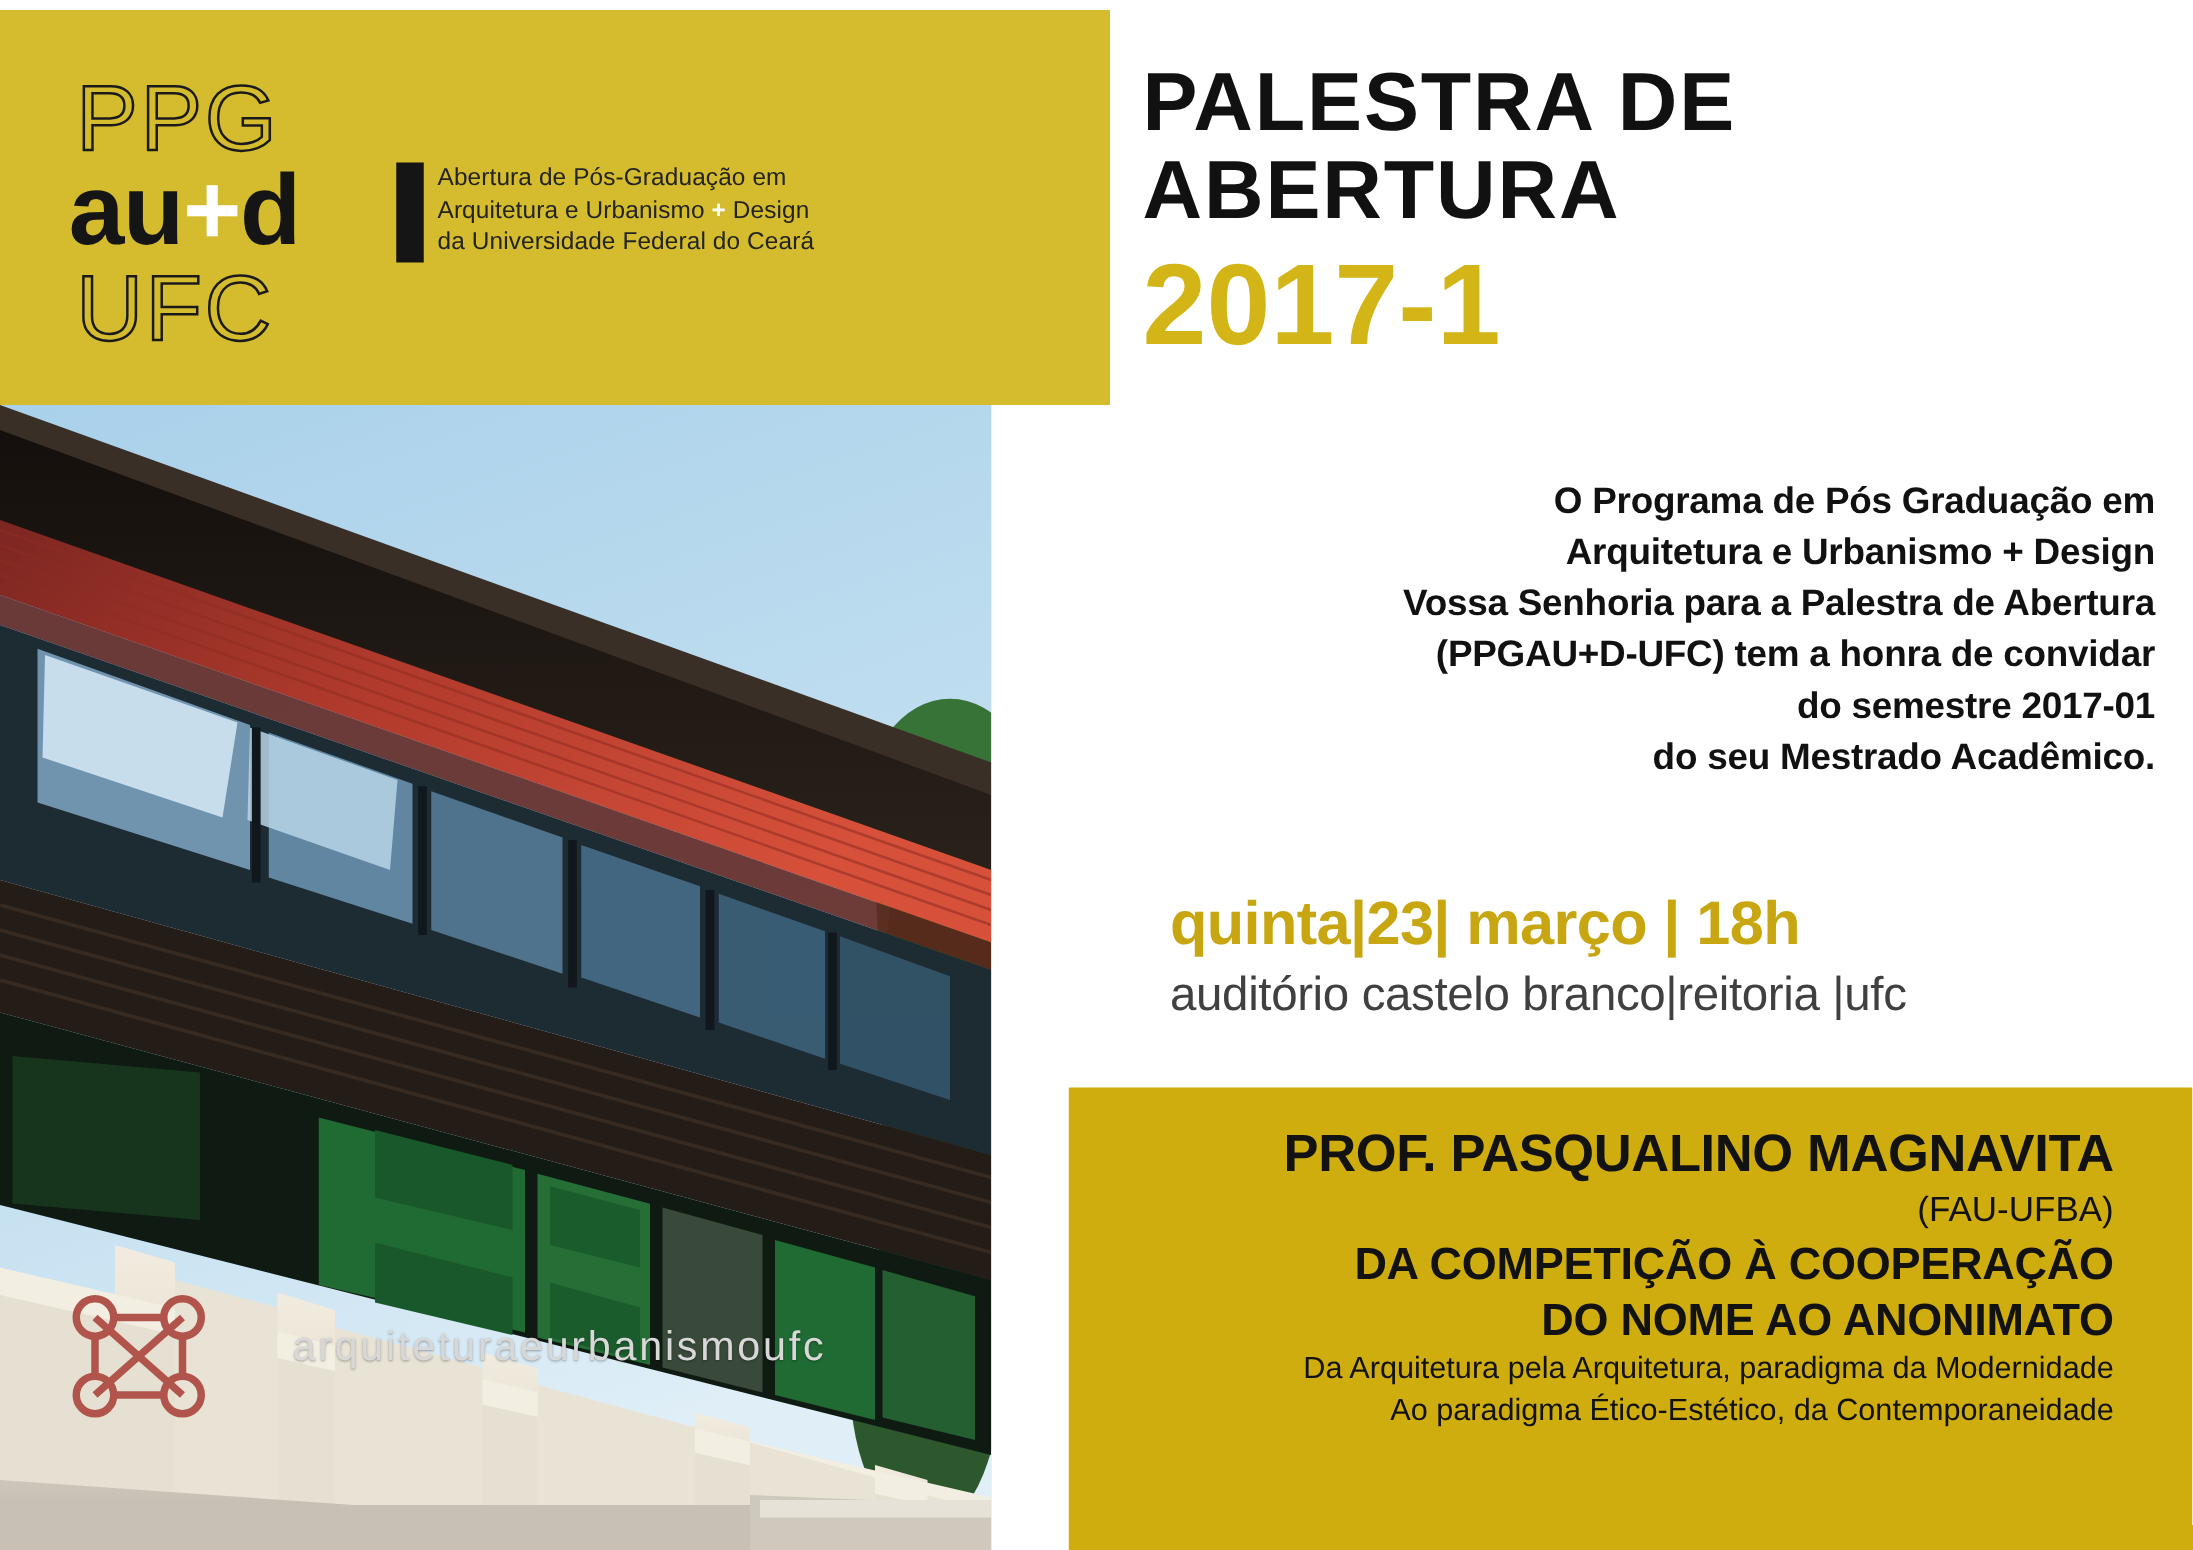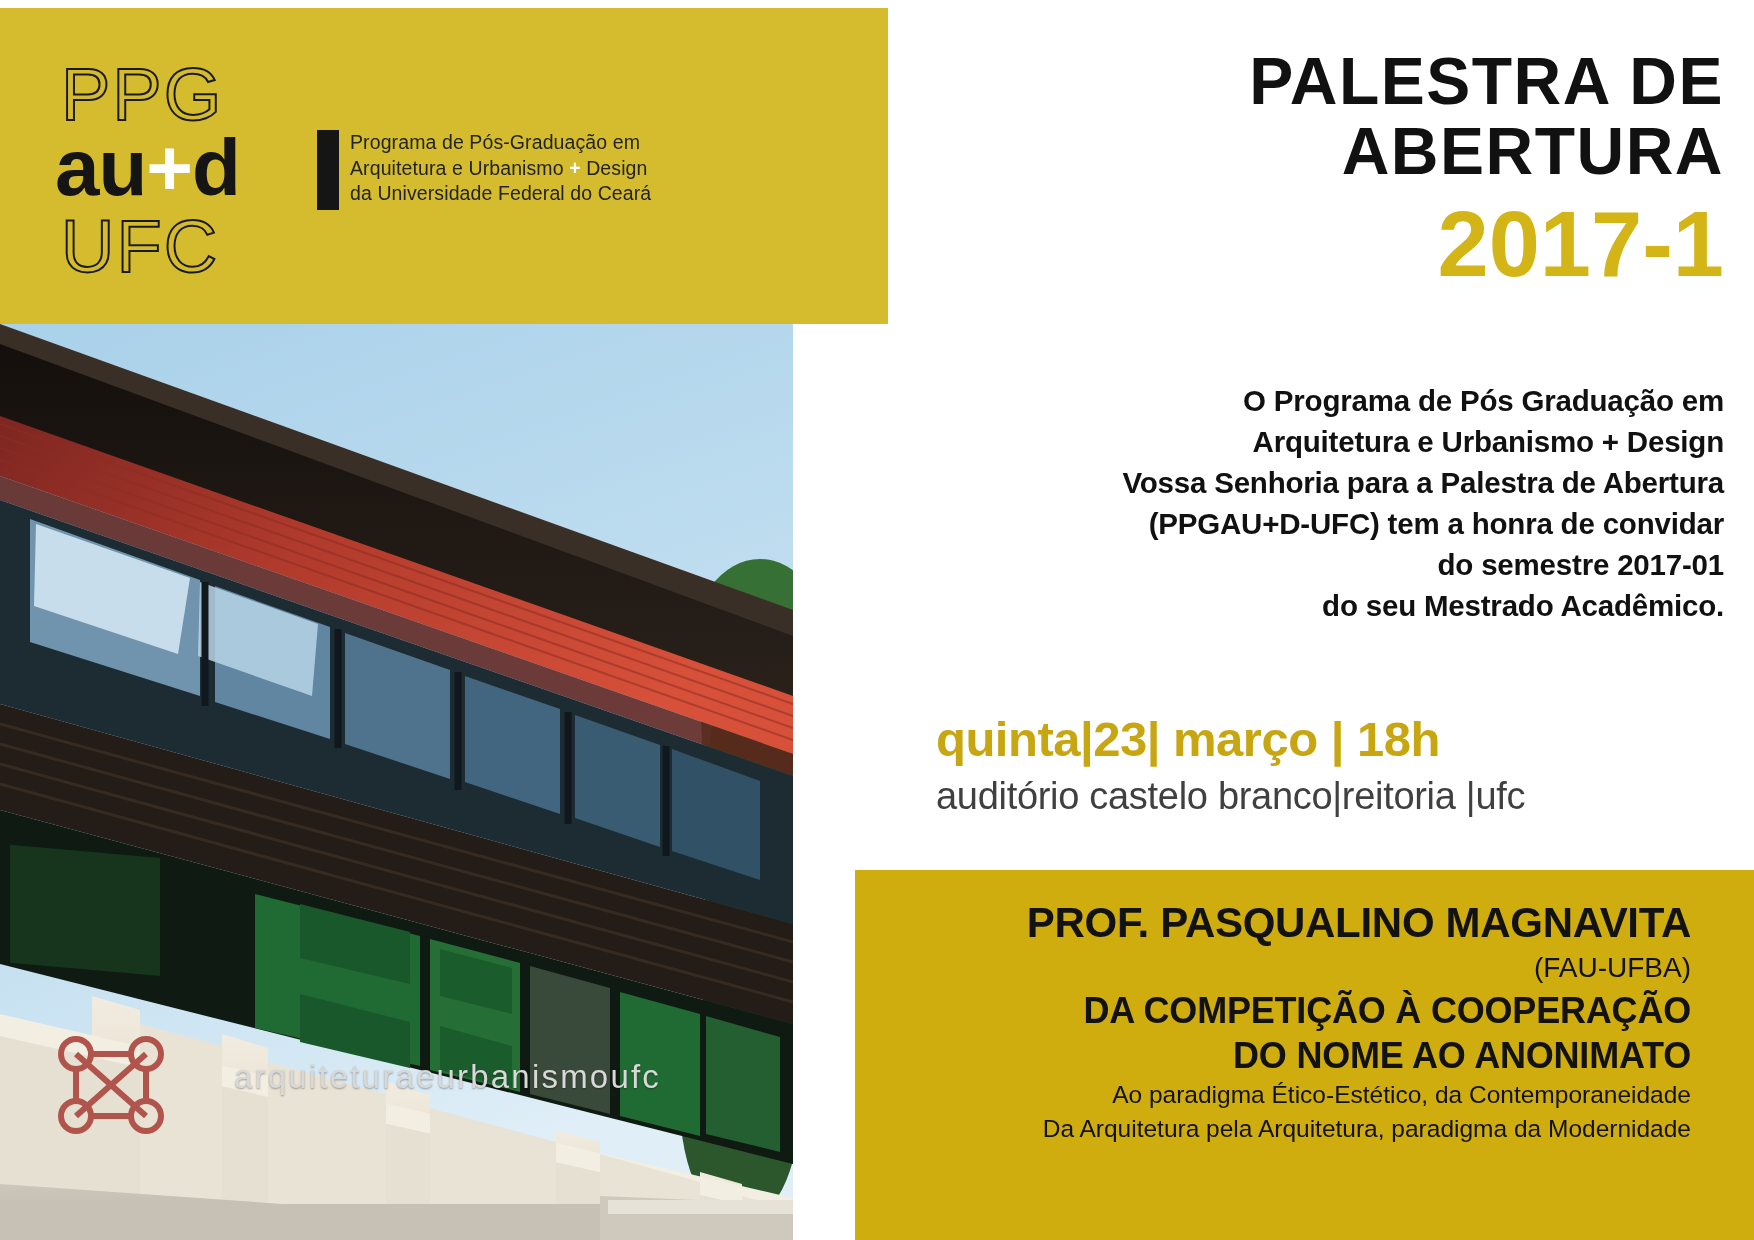--- a/index.html
+++ b/index.html
@@ -59,21 +59,21 @@
     position:absolute; left:136px; top:26px;
     font-size:33px; line-height:42px; color:#d8d8d8; letter-spacing:2.2px;
     font-family:"Liberation Sans", sans-serif; font-weight:300;
     text-shadow:0 1px 2px rgba(0,0,0,.35);
     margin-left:46px;
   }
 
   
   .right-col { position:absolute; left:888px; top:0; width:866px; height:1240px; }
 
-  .title-block { position:absolute; right:30px; top:46px; width:810px; text-align:right; }
+  .title-block { position:absolute; right:30px; top:46px; width:810px; text-align:left; }
   .title-line {
     font-size:66px; line-height:70px; font-weight:700; color:#111111;
     letter-spacing:1.5px; font-family:"Liberation Sans", sans-serif;
   }
   .title-year {
     margin-top:12px;
     font-size:92px; line-height:92px; font-weight:700; color:#d4b517;
     letter-spacing:0px; font-family:"Liberation Sans", sans-serif;
   }
 
@@ -127,21 +127,21 @@
 
     <div class="yellow-header">
       <div class="logo">
         <div class="logo-stack">
           <div class="logo-ppg">PPG</div>
           <div class="logo-ufc">UFC</div>
         </div>
         <div class="logo-aud"><span>au</span><span class="plus">+</span><span>d</span></div>
         <div class="logo-bar"></div>
         <div class="logo-tag">
-          <div>Programa de Pós-Graduação em</div>
+          <div>Abertura de Pós-Graduação em</div>
           <div><span>Arquitetura e Urbanismo </span><span class="plusw">+</span><span> Design</span></div>
           <div>da Universidade Federal do Ceará</div>
         </div>
       </div>
     </div>
 
     <div class="photo">
       <svg width="793" height="916" viewBox="0 0 793 916" xmlns="http://www.w3.org/2000/svg">
         <defs>
           <linearGradient id="sky" x1="0" y1="0" x2="0.3" y2="1">
@@ -302,18 +302,18 @@
       <div class="when-line">quinta|23| março | 18h</div>
       <div class="where-line">auditório castelo branco|reitoria |ufc</div>
     </div>
 
     <div class="speaker-block">
       <div class="sp-inner">
         <div class="sp-name">PROF. PASQUALINO MAGNAVITA</div>
         <div class="sp-affil">(FAU-UFBA)</div>
         <div class="sp-topic">DA COMPETIÇÃO À COOPERAÇÃO</div>
         <div class="sp-topic">DO NOME AO ANONIMATO</div>
+        <div class="sp-sub">Da Arquitetura pela Arquitetura, paradigma da Modernidade</div>
         <div class="sp-sub">Ao paradigma Ético-Estético, da Contemporaneidade</div>
-        <div class="sp-sub">Da Arquitetura pela Arquitetura, paradigma da Modernidade</div>
       </div>
     </div>
   </div>
 </div>
 
 </body></html>

